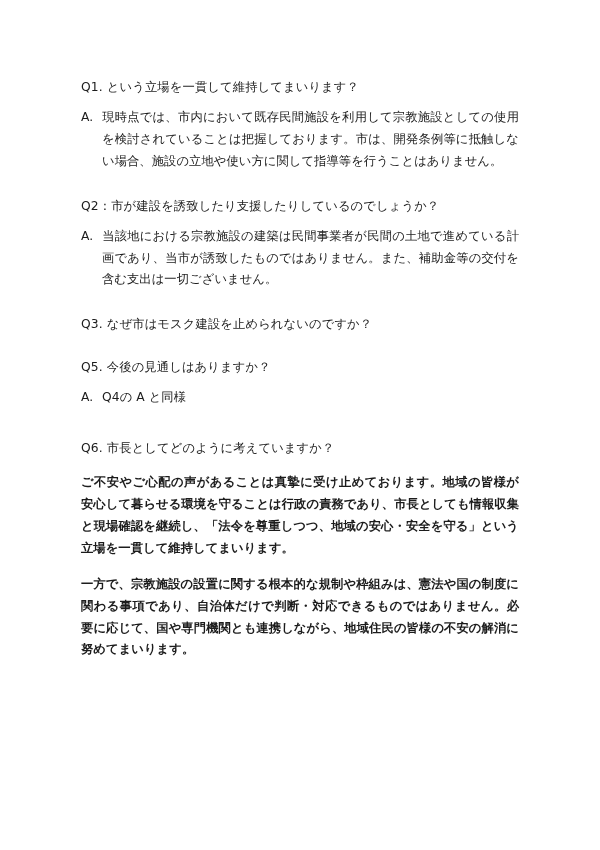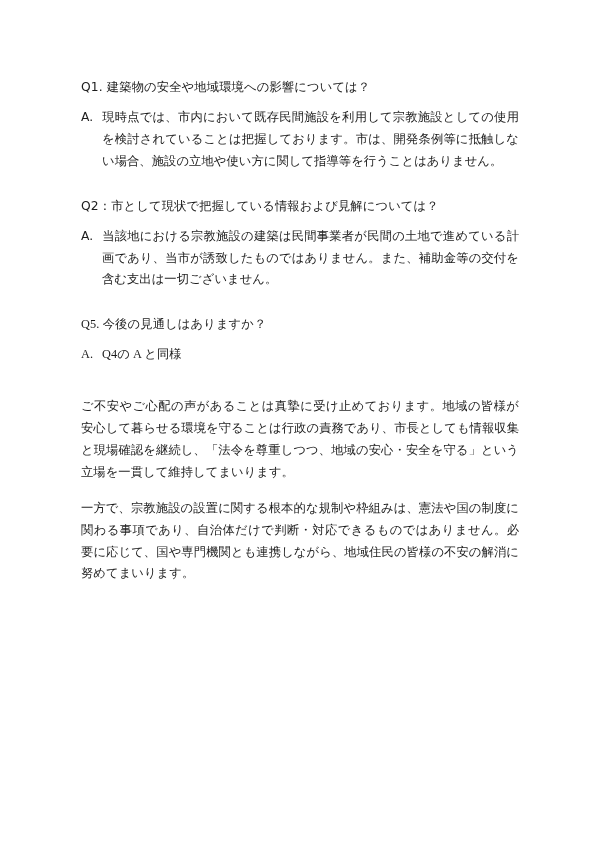--- a/index.html
+++ b/index.html
@@ -49,54 +49,56 @@
   .statement-block {
     margin-top: 14px;
   }
   .statement {
     font-size: 12.3px;
     line-height: 1.78;
     letter-spacing: 0.005em;
     margin: 0 0 14px 0;
     text-align: justify;
     text-justify: inter-character;
+    font-weight: bold;
   }
   .statement:last-child {
     margin-bottom: 0;
   }
   .gap-large {
     margin-bottom: 30px;
-    font-family: Liberation Serif, serif;
   }
 </style>
 </head>
 <body>
 
 <div class="page">
 
   <div class="qa-block">
-    <p class="question">Q1. 建築物の安全や地域環境への影響については？</p>
+    <p class="question">Q1. という立場を一貫して維持してまいります？</p>
     <p class="answer"><span class="answer-marker">A.</span><span>現時点では、市内において既存民間施設を利用して宗教施設としての使用を検討されていることは把握しております。市は、開発条例等に抵触しない場合、施設の立地や使い方に関して指導等を行うことはありません。</span></p>
   </div>
 
   <div class="qa-block">
-    <p class="question">Q2：市として現状で把握している情報および見解については？</p>
+    <p class="question">Q2：市が建設を誘致したり支援したりしているのでしょうか？</p>
     <p class="answer"><span class="answer-marker">A.</span><span>当該地における宗教施設の建築は民間事業者が民間の土地で進めている計画であり、当市が誘致したものではありません。また、補助金等の交付を含む支出は一切ございません。</span></p>
   </div>
 
   <div class="qa-block">
+    <p class="question">Q3. なぜ市はモスク建設を止められないのですか？</p>
   </div>
 
 
   <div class="qa-block gap-large">
     <p class="question">Q5. 今後の見通しはありますか？</p>
     <p class="answer"><span class="answer-marker">A.</span><span>Q4の A と同様</span></p>
   </div>
 
   <div class="qa-block">
+    <p class="question">Q6. 市長としてどのように考えていますか？</p>
     <div class="statement-block">
       <p class="statement">ご不安やご心配の声があることは真摯に受け止めております。地域の皆様が安心して暮らせる環境を守ることは行政の責務であり、市長としても情報収集と現場確認を継続し、「法令を尊重しつつ、地域の安心・安全を守る」という立場を一貫して維持してまいります。</p>
       <p class="statement">一方で、宗教施設の設置に関する根本的な規制や枠組みは、憲法や国の制度に関わる事項であり、自治体だけで判断・対応できるものではありません。必要に応じて、国や専門機関とも連携しながら、地域住民の皆様の不安の解消に努めてまいります。</p>
 
     </div>
   </div>
 
 </div>
 
 </body></html>

